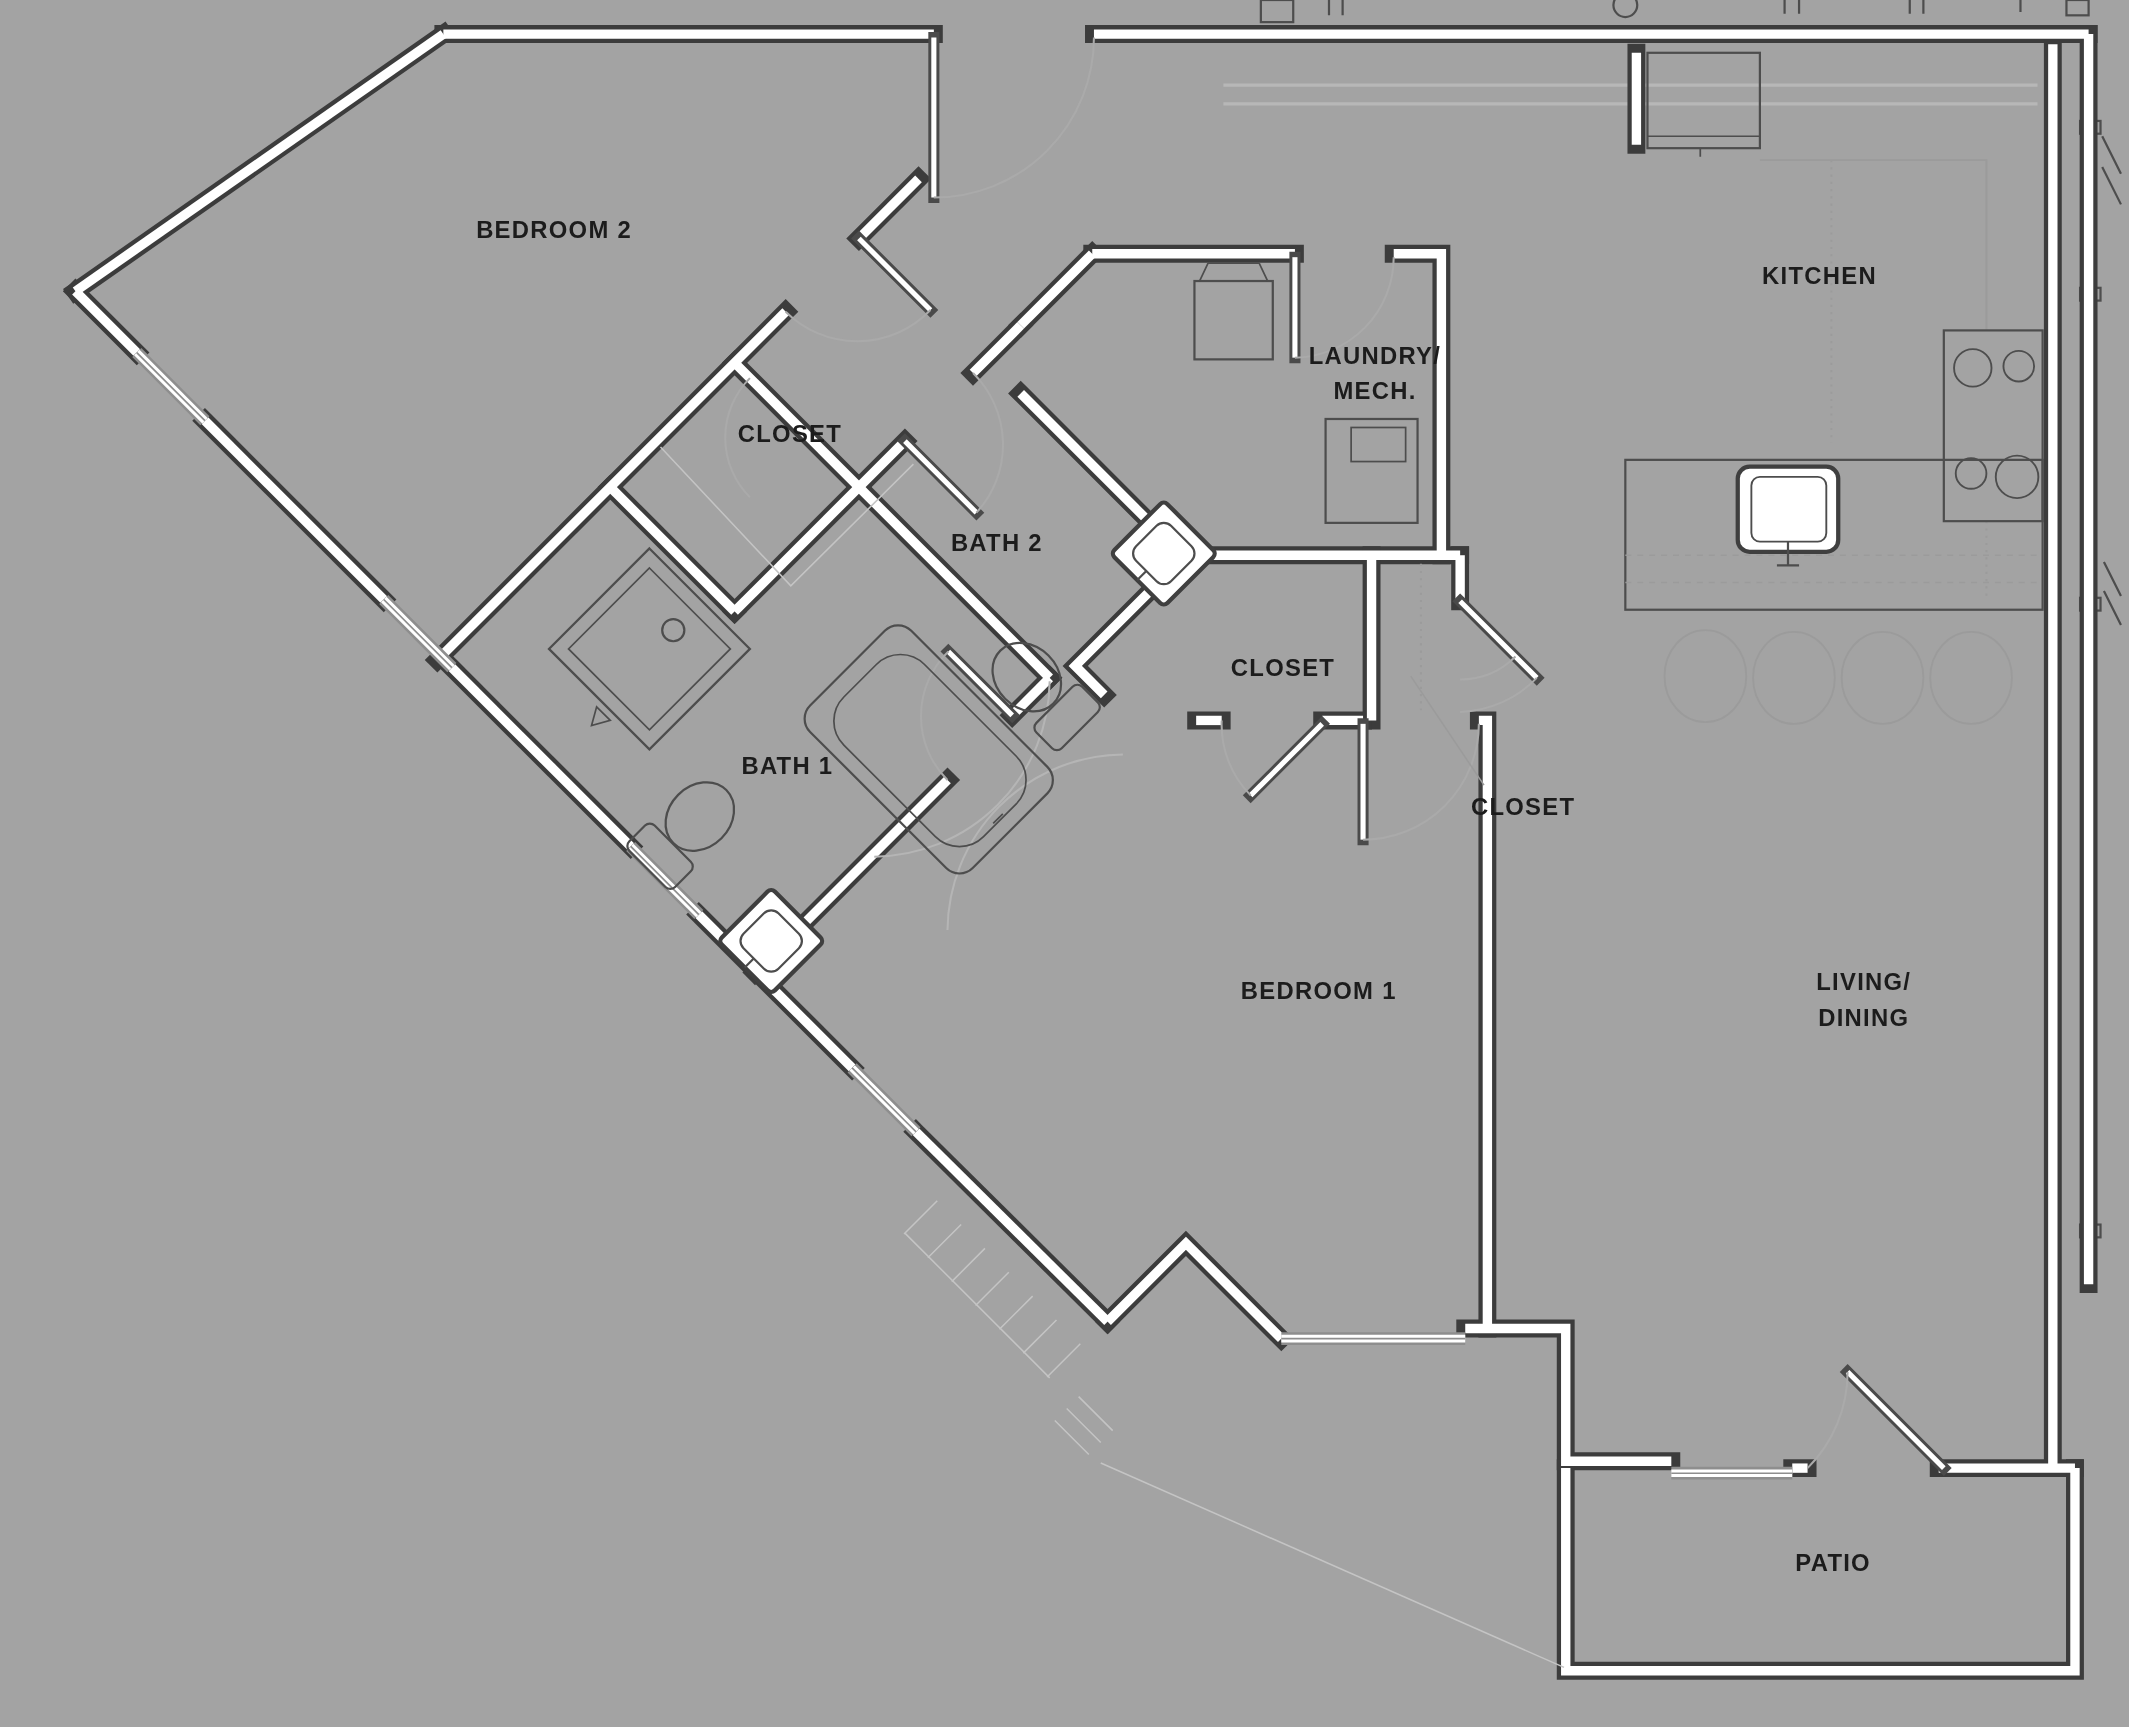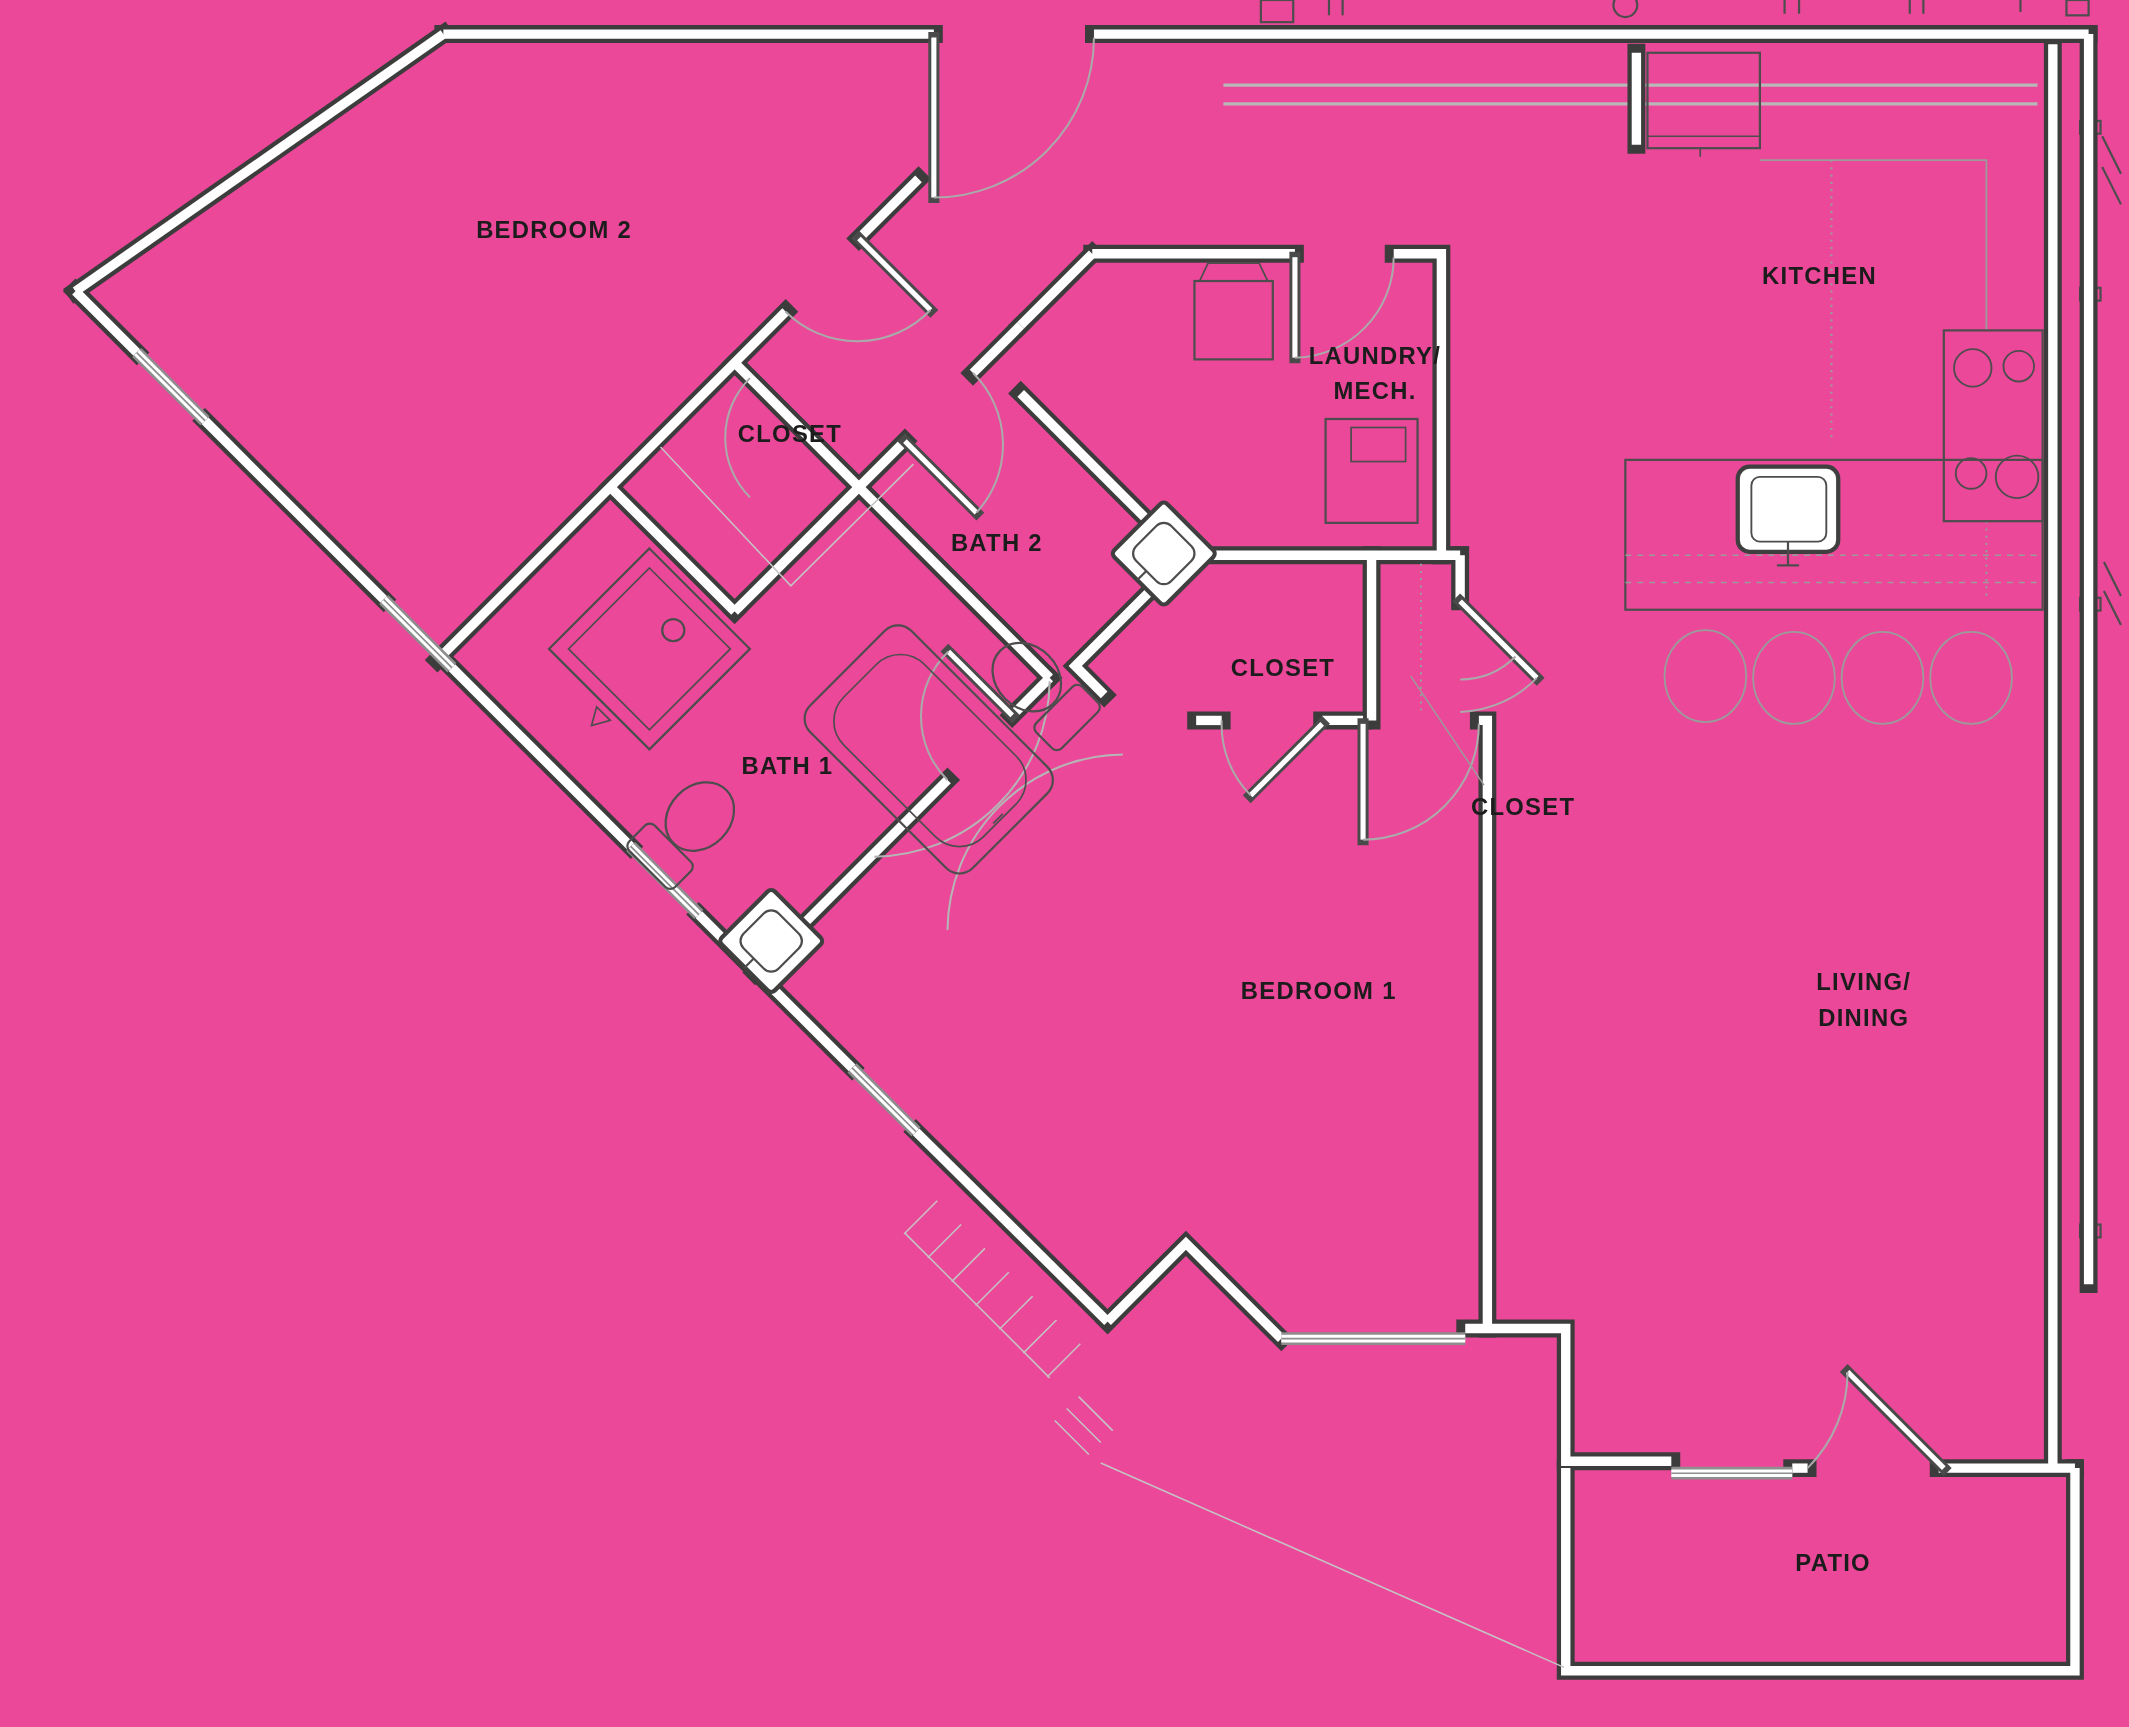--- a/index.html
+++ b/index.html
@@ -1,16 +1,16 @@
 <!DOCTYPE html>
 <html style="font-size:13.6px"><head>
 <meta charset="utf-8">
 <style>
   html,body{margin:0;padding:0;background:#ffffff;}
-  #stage{width:2130px;height:1727px;position:relative;background:#ec4899;}
+  #stage{width:2130px;height:1727px;position:relative;background:#a3a3a3;}
   svg{display:block}
   
   .w   {stroke:#3c3c3c;stroke-width:21;fill:none;stroke-linecap:square;stroke-linejoin:miter;}
   .wi  {stroke:#ffffff;stroke-width:11;fill:none;stroke-linecap:butt;stroke-linejoin:miter;}
   
   .leaf {stroke:#4a4a4a;stroke-width:13;fill:none;stroke-linecap:square;}
   .leafi{stroke:#ffffff;stroke-width:6;fill:none;stroke-linecap:butt;}
   
   .wn  {stroke:#8e8e8e;stroke-width:15;fill:none;stroke-linecap:butt;}
   .wnw {stroke:#ffffff;stroke-width:9;fill:none;stroke-linecap:butt;}

